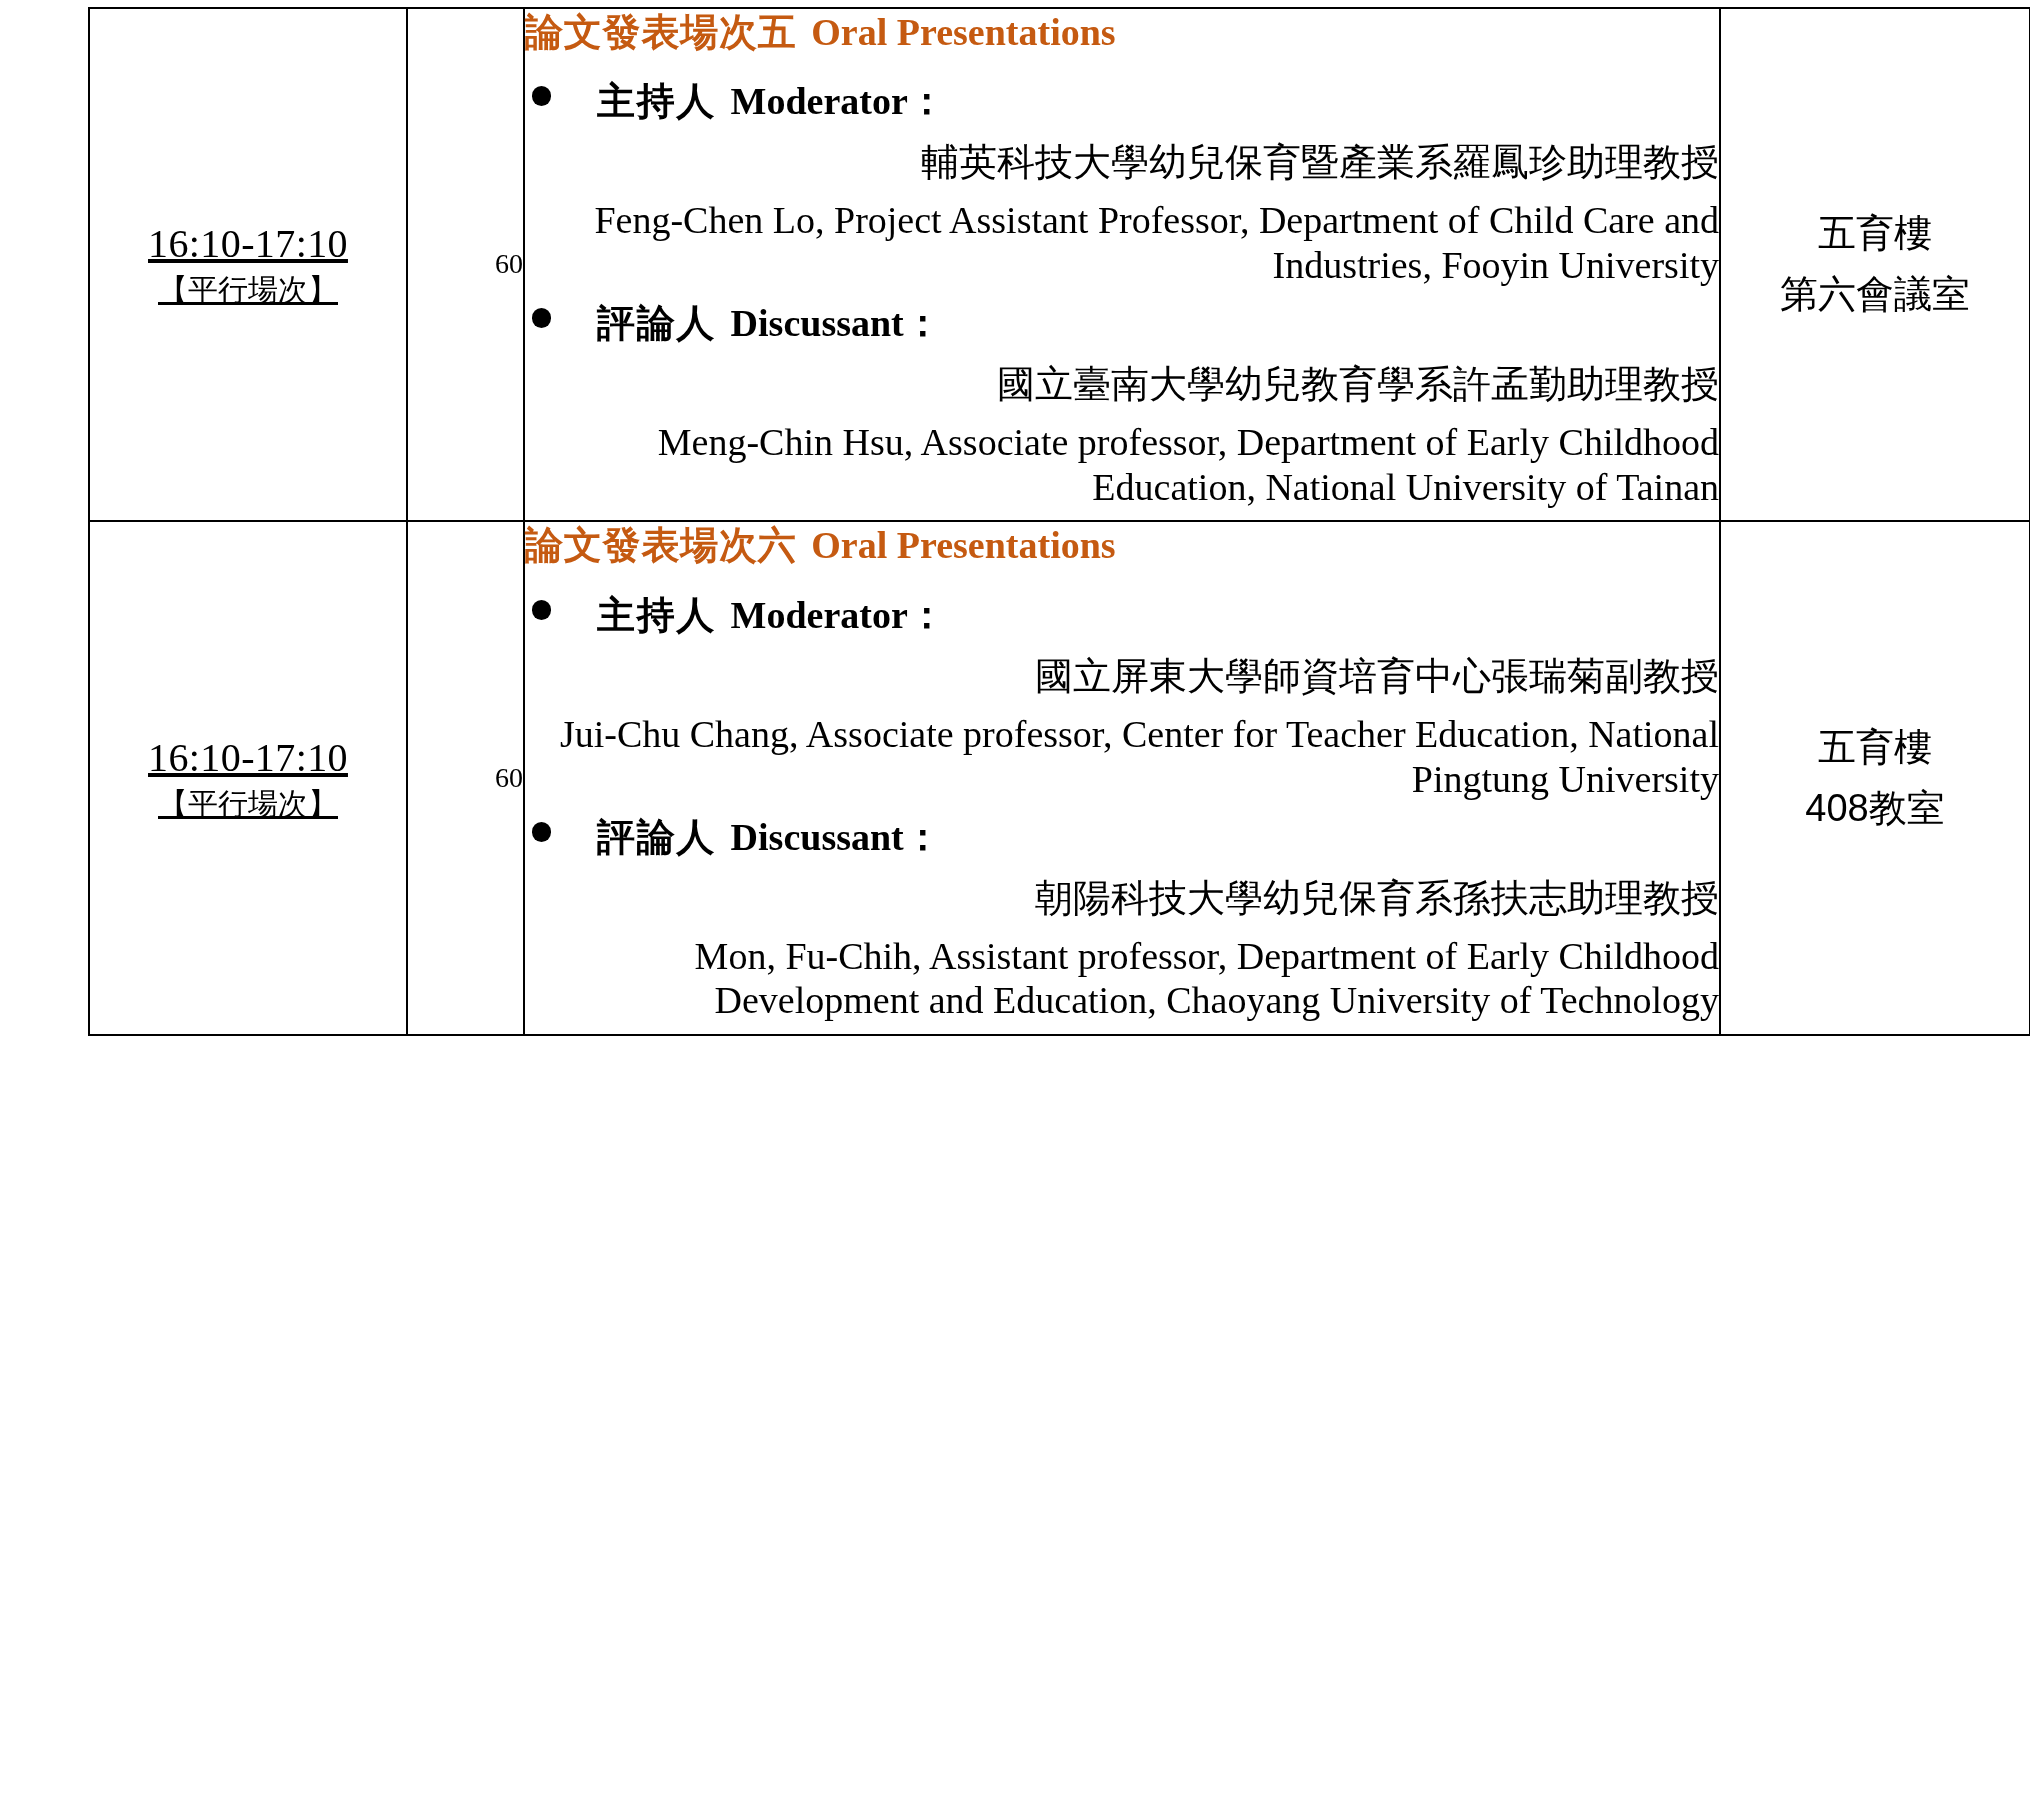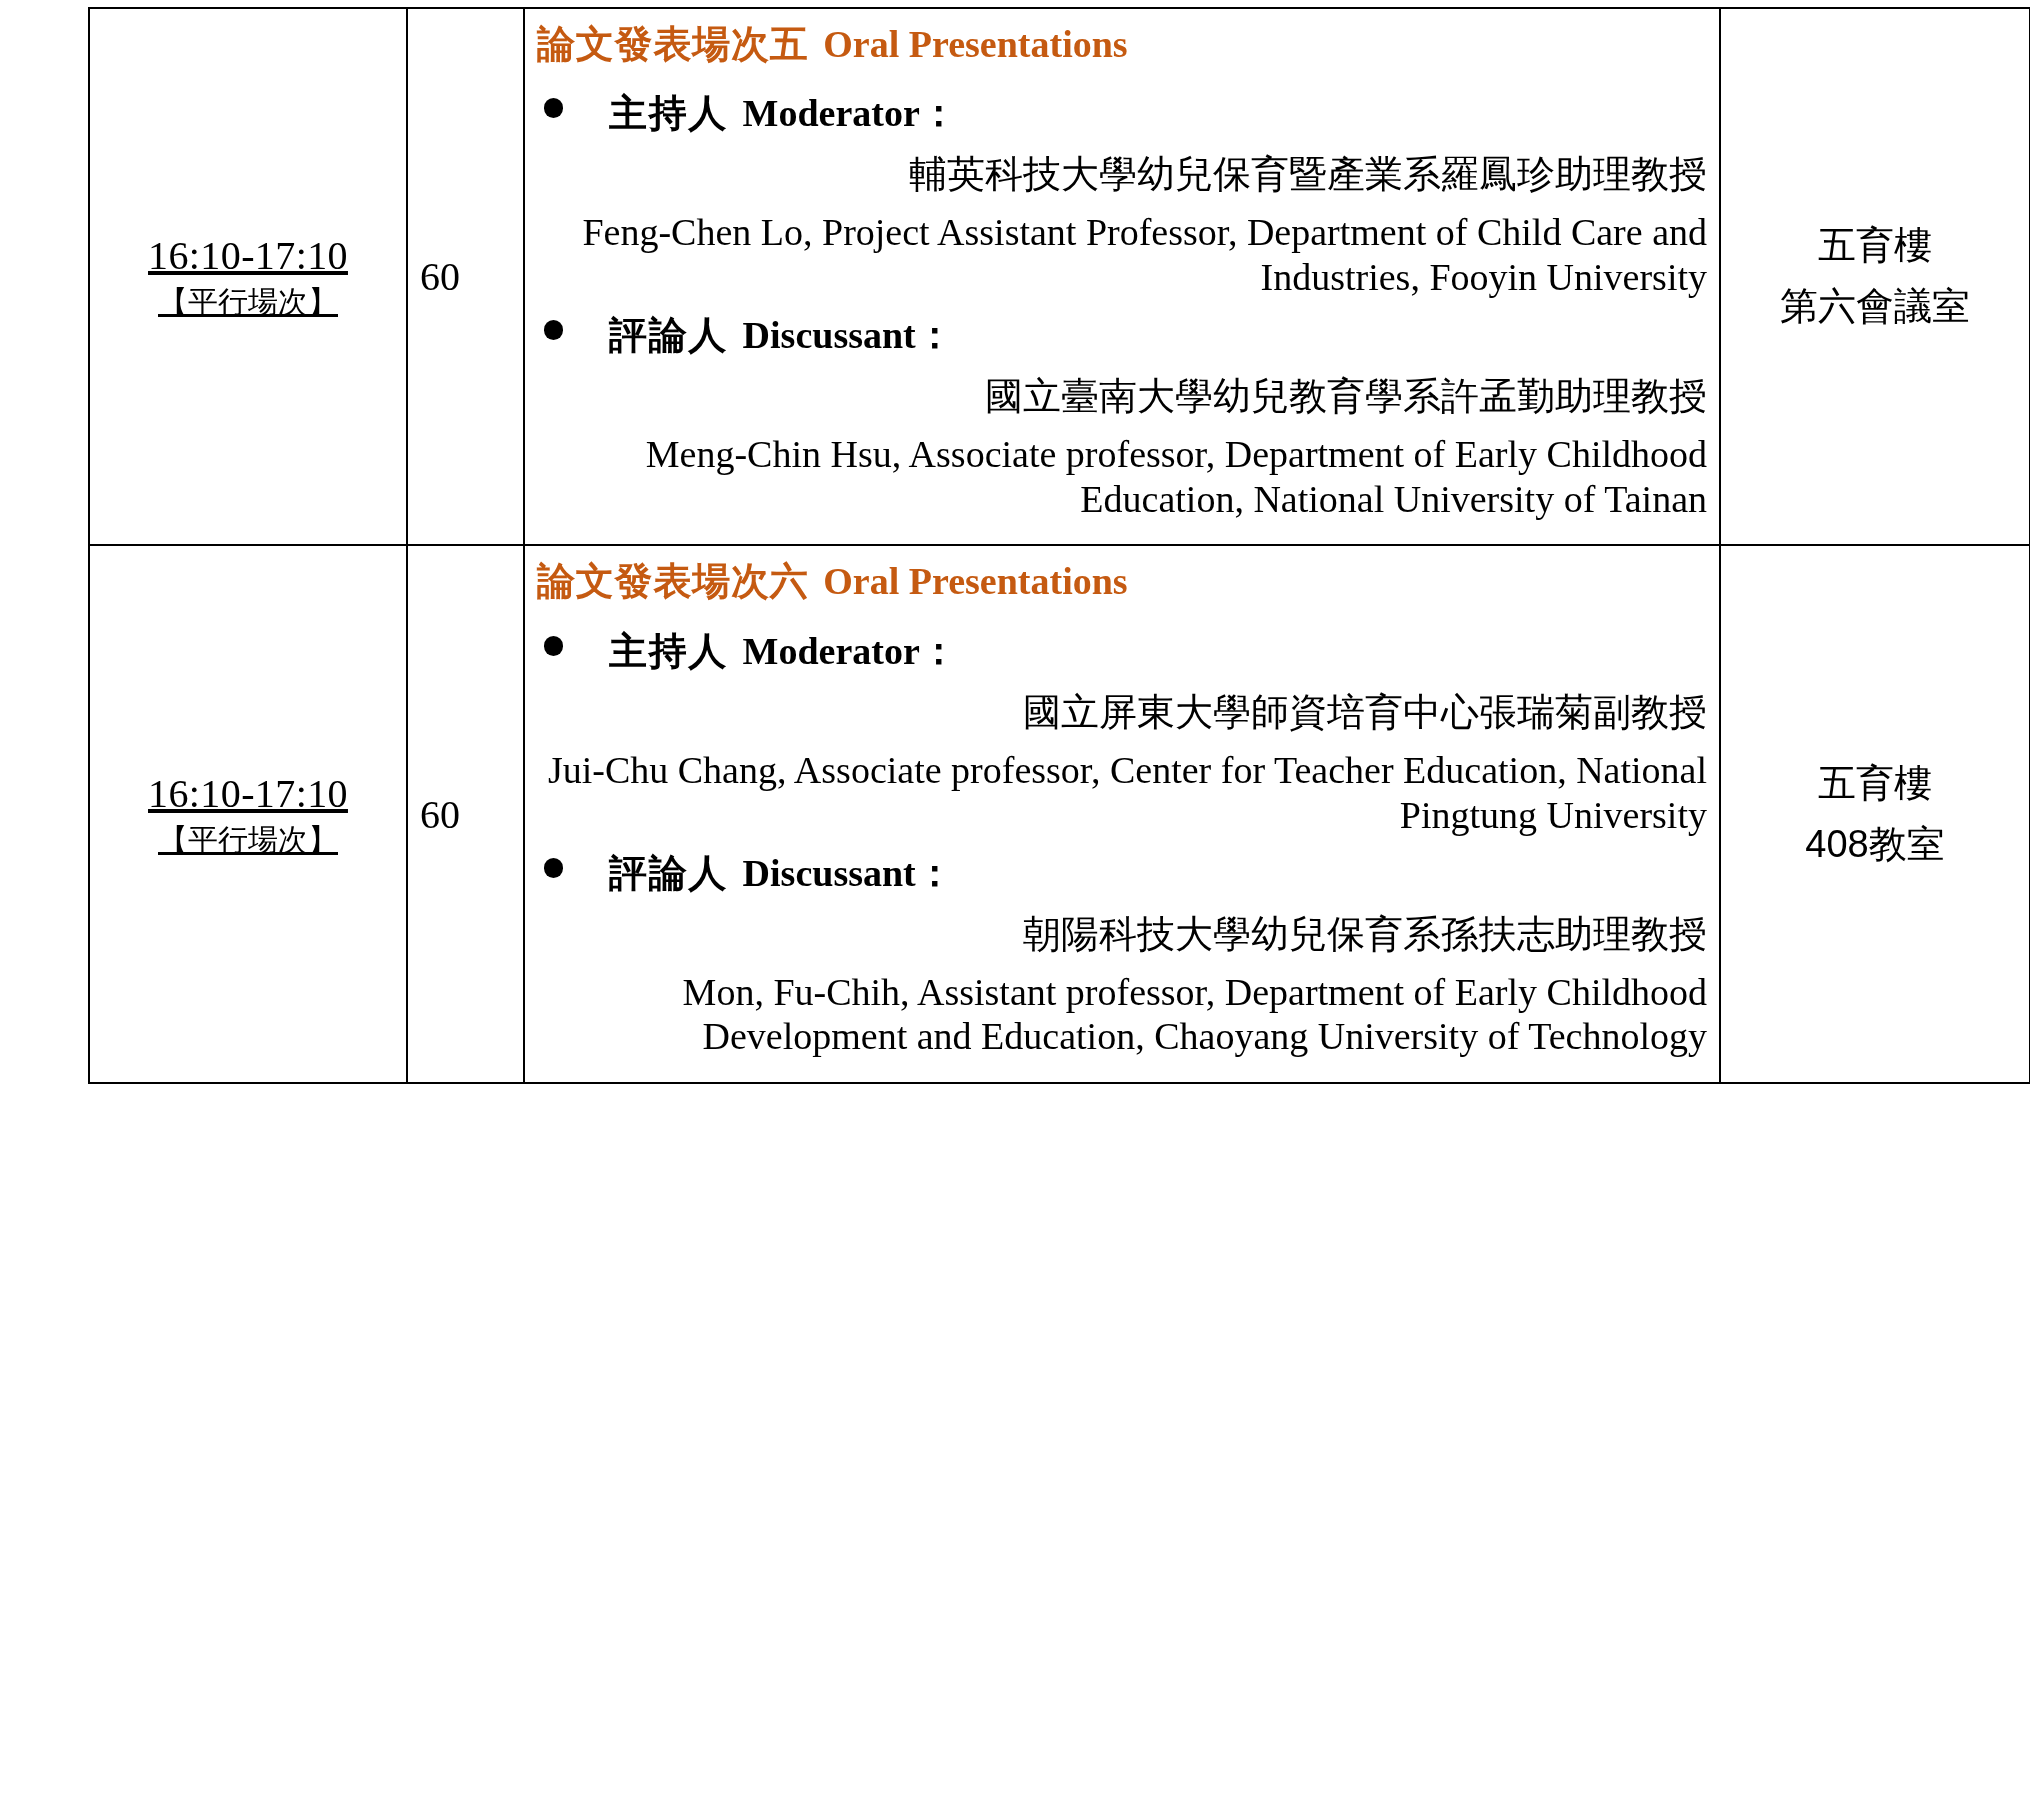--- a/index.html
+++ b/index.html
@@ -27,21 +27,21 @@
     border-collapse: collapse;
     table-layout: fixed;
     width: 1941px;
     margin-left: 88px;
     margin-top: 6.5px;
   }
 
   table.schedule td {
     border: 2.5px solid #000000;
     vertical-align: middle;
-    padding: 12px;
+    padding: 0;
   }
 
   
   col.c-time  { width: 318px; }
   col.c-mins  { width: 117px; }
   col.c-body  { width: 1196px; }
   col.c-place { width: 310px; }
 
   
   .time-cell {
@@ -58,22 +58,22 @@
   .time-sub {
     font-size: 30px;
     line-height: 1.3;
     margin-top: 3.3px;
     font-family: "Liberation Sans", "DejaVu Sans", sans-serif;
     white-space: nowrap;
   }
 
   
   .mins-cell {
-    text-align: left;
-    font-size: 40px;
+    text-align: right;
+    font-size: 28px;
   }
 
   
   .place-cell {
     text-align: center;
     padding: 8.2px 4.9px;
     font-family: "Liberation Sans", "DejaVu Sans", sans-serif;
   }
   .place-line {
     font-size: 38px;

